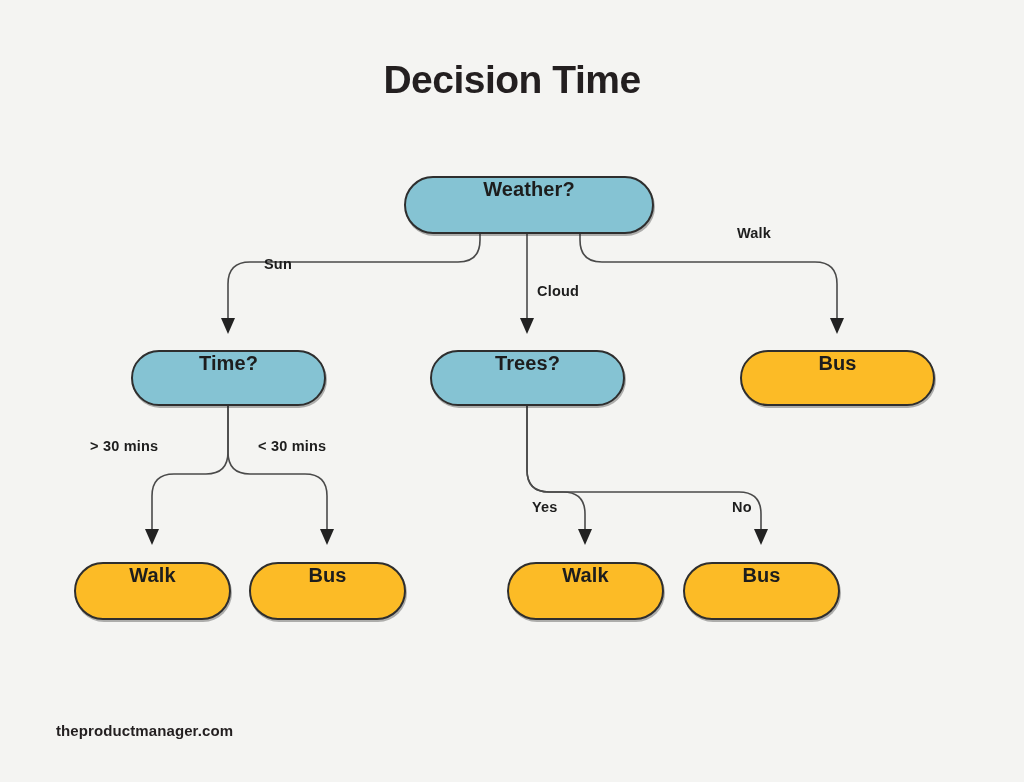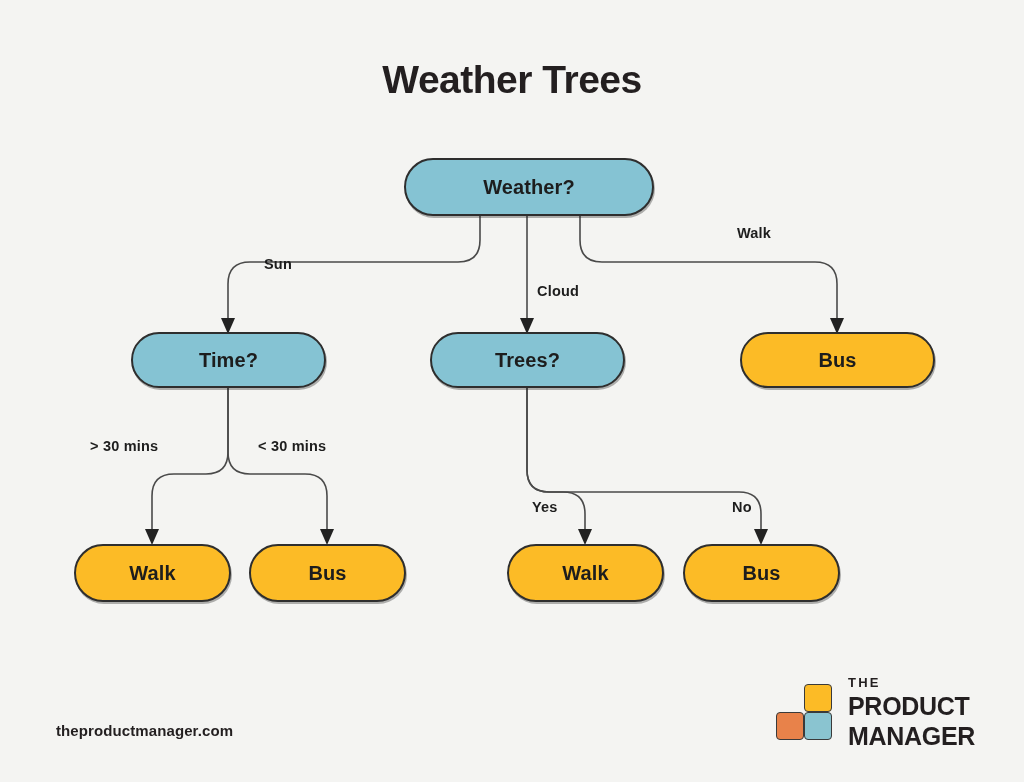--- a/index.html
+++ b/index.html
@@ -44,27 +44,27 @@
   }
   .arrow-head { fill: #222222; }
 
   
   .node {
     position: absolute;
     box-sizing: border-box;
     border: 2px solid #2e2e2e;
     border-radius: 999px;
     display: flex;
-    align-items: center;
     justify-content: center;
     font-size: 20px;
     font-weight: bold;
     color: #1d1d1d;
     box-shadow: 1px 2px 0 rgba(40,40,40,0.35);
     letter-spacing: 0.1px;
+    margin-top: 18px;
   }
   .node-decision { background: #85c3d3; }
   .node-leaf { background: #fcbb26; }
 
   
   .edge-label {
     position: absolute;
     font-size: 14.5px;
     font-weight: bold;
     color: #1d1d1d;
@@ -126,21 +126,21 @@
     font-weight: bold;
     letter-spacing: -0.3px;
     margin-top: 5px;
   }
 </style>
 </head>
 <body>
 
 <div id="page">
 
-  <div id="title">Weather Trees</div>
+  <div id="title">Decision Time</div>
 
   <svg id="edges" viewBox="0 0 1024 782" xmlns="http://www.w3.org/2000/svg">
 
     <path class="edge-path" d="M 480,215 L 480,240 Q 480,262 458,262 L 250,262 Q 228,262 228,284 L 228,322"></path>
     <polygon class="arrow-head" points="228,334 221,318 235,318"></polygon>
 
     <path class="edge-path" d="M 527,215 L 527,322"></path>
     <polygon class="arrow-head" points="527,334 520,318 534,318"></polygon>
 
     <path class="edge-path" d="M 580,215 L 580,240 Q 580,262 602,262 L 815,262 Q 837,262 837,284 L 837,322"></path>
@@ -200,26 +200,14 @@
   <div class="edge-label" style="left:90px; top:438px;">&gt; 30 mins</div>
 
   <div class="edge-label" style="left:258px; top:438px;">&lt; 30 mins</div>
 
   <div class="edge-label" style="left:532px; top:499px;">Yes</div>
 
   <div class="edge-label" style="left:711px; top:499px;margin-left:21px;">No</div>
 
   <div id="site-url">theproductmanager.com</div>
 
-  <div id="logo">
-    <div id="logo-blocks">
-      <div class="logo-block" id="logo-block-yellow"></div>
-      <div class="logo-block" id="logo-block-orange"></div>
-      <div class="logo-block" id="logo-block-teal"></div>
-    </div>
-    <div id="logo-text">
-      <div id="logo-the">THE</div>
-      <div id="logo-product">PRODUCT</div>
-      <div id="logo-manager">MANAGER</div>
-    </div>
-  </div>
 
 </div>
 
 </body></html>

